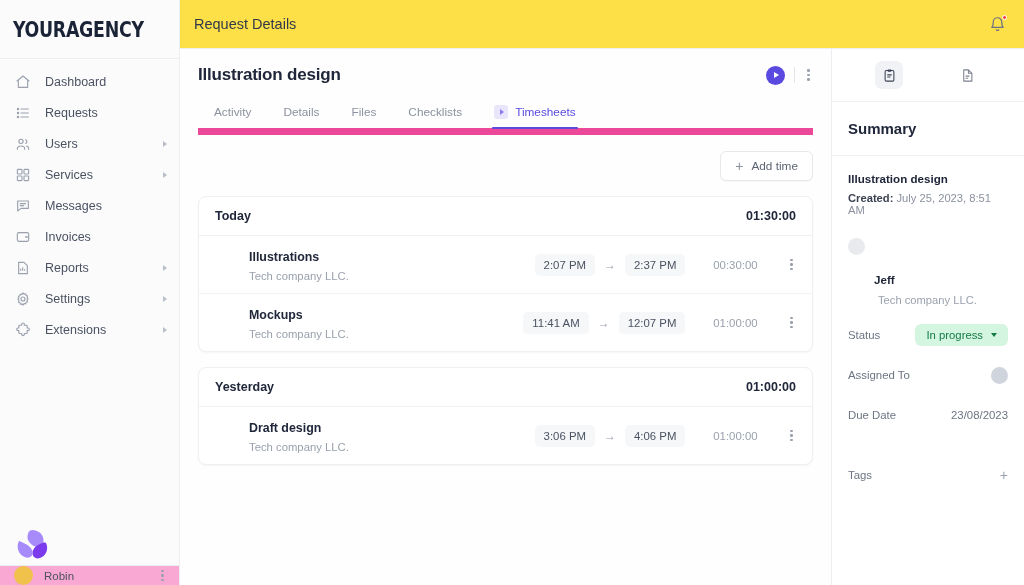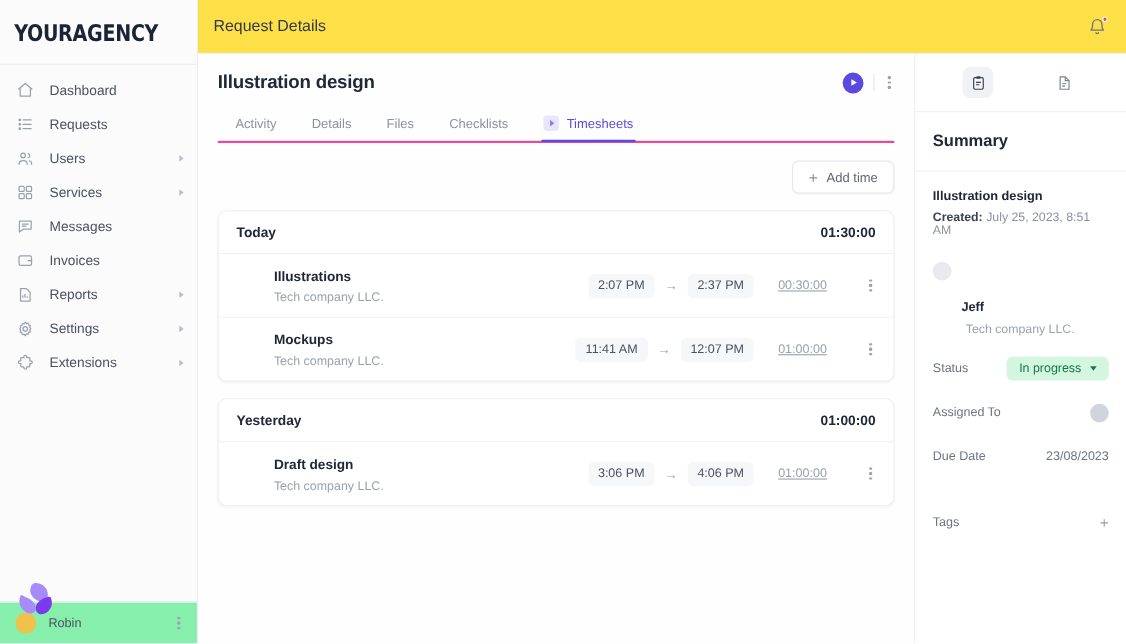--- a/index.html
+++ b/index.html
@@ -66,25 +66,25 @@
   .mascot {
     position: absolute;
     left: 12px; bottom: 18px;
     width: 40px; height: 40px;
     z-index: 3;
     pointer-events: none;
   }
   .userbar {
     position: absolute;
     left: 0; right: 0; bottom: 0;
-    height: 38px;
+    height: 20px;
     border-top: 1px solid #eceef1;
     display: flex; align-items: center;
     padding: 0 12px 0 14px;
-    background: #86efac;
+    background: #f9a8d4;
   }
   .user-avatar {
     width: 19px; height: 19px; border-radius: 50%;
     flex: 0 0 19px; overflow: hidden; position: relative;
     background: #f0c14b;
   }
   .user-name {
     margin-left: 11px;
     font-size: 11.5px; color: #4a5261;
   }
@@ -128,21 +128,21 @@
   .play-btn .tri {
     width: 0; height: 0;
     border-left: 5.5px solid #fff;
     border-top: 3.6px solid transparent;
     border-bottom: 3.6px solid transparent;
     margin-left: 2px;
   }
   .vdiv { width: 1px; height: 16px; background: #e4e6eb; }
 
   .tabs { display: flex; align-items: flex-end; gap: 0; margin-top: 14px;
-          border-bottom: 2px solid #ec4899; }
+          border-bottom: 7px solid #ec4899; }
   .tab {
     padding: 6px 16px 9px 16px;
     font-size: 11.8px; color: #8b919e;
     cursor: pointer; position: relative;
     display: flex; align-items: center; gap: 7px;
     white-space: nowrap;
   }
   .tab.active { color: #5b4ae0; }
   .tab.active:after {
     content: ""; position: absolute; left: 14px; right: 14px; bottom: -1px;
@@ -227,21 +227,21 @@
   .time-chip {
     background: #f6f7f9; border-radius: 5px;
     padding: 5px 9px;
     font-size: 11.4px; color: #4a5261;
     font-variant-numeric: tabular-nums;
     cursor: pointer;
     min-width: 56px; text-align: center;
   }
   .arrow { color: #9aa1ad; font-size: 12px; margin: 0 9px; }
   .entry-dur { font-size: 11.4px; color: #9aa1ad; margin-left: 22px;
-               font-variant-numeric: tabular-nums; min-width: 56px; text-align: left; text-decoration: underline; }
+               font-variant-numeric: tabular-nums; min-width: 56px; text-align: center; }
   .entry-kebab { margin-left: 24px; }
 
   
   .rightpanel {
     width: 193px; flex: 0 0 193px;
     border-left: 1px solid #eceef1;
     background: #fff;
     display: flex; flex-direction: column;
     height: 100%;
   }

